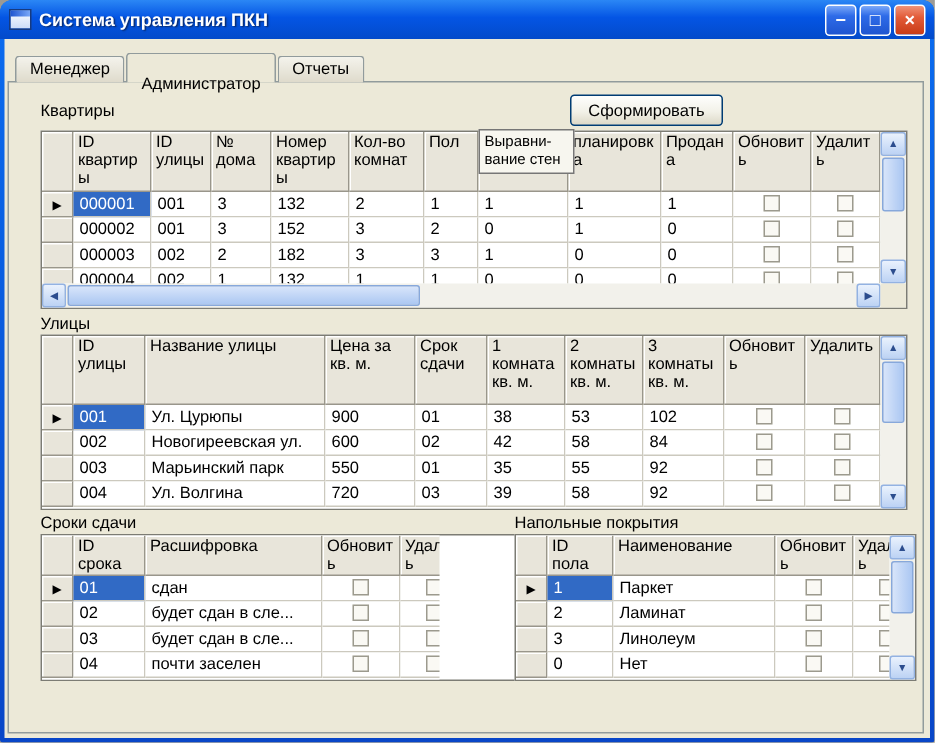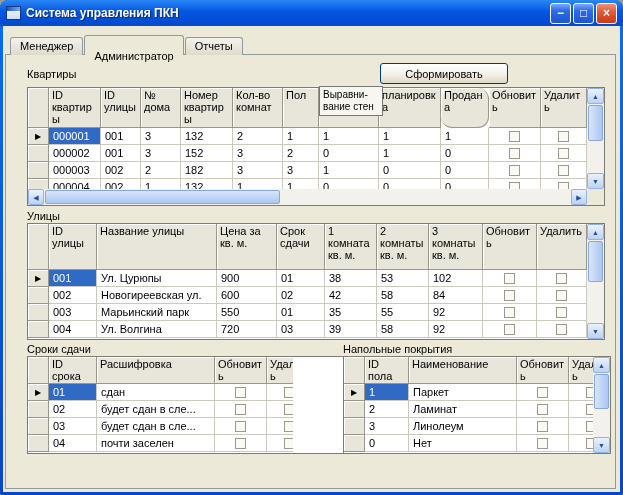--- a/index.html
+++ b/index.html
@@ -55,21 +55,21 @@
   <div class="client">
     <div class="tabs">
       <div class="tab">Менеджер</div>
       <div class="tab active">Администратор</div>
       <div class="tab">Отчеты</div>
     </div>
 
     <div class="panel"></div>
 
     <div class="label" style="left:24px;top:42px;">Квартиры</div>
-    <button class="xp-btn" style="left:377px;top:37px;width:128px;">Сформировать</button>
+    <button class="xp-btn" style="left:377px;top:37px;width:102px;">Сформировать</button>
 
     <div class="grid" style="left:24px;top:61px;width:578px;height:119px;">
       <div class="view" style="width:559px;height:101px;">
         <table class="grid-table t-app" style="width: 559px;">
             <colgroup>
               <col style="width: 21px;">
               <col style="width: 52px;">
               <col style="width: 40px;">
               <col style="width: 40px;">
               <col style="width: 52px;">
@@ -85,21 +85,21 @@
               <tr>
                 <th class="sel-h" style="height: 40px;"></th>
                 <th style="height: 40px;">ID квартиры</th>
                 <th style="height: 40px;">ID улицы</th>
                 <th style="height: 40px;">№ дома</th>
                 <th style="height: 40px;">Номер квартиры</th>
                 <th style="height: 40px;">Кол-во комнат</th>
                 <th style="height: 40px;">Пол</th>
                 <th style="height: 40px;">Выравнивание стен</th>
                 <th style="height: 40px;">планировка</th>
-                <th style="height: 40px; border-radius: 11px;">Продана</th>
+                <th style="height: 40px;">Продана</th>
                 <th style="height: 40px;">Обновить</th>
                 <th style="height: 40px;">Удалить</th>
               </tr>
             </thead>
             <tbody>
               <tr>
                 <td class="sel-c">▶</td>
                 <td class="cell-selected">000001</td>
                 <td>001</td>
                 <td>3</td>

